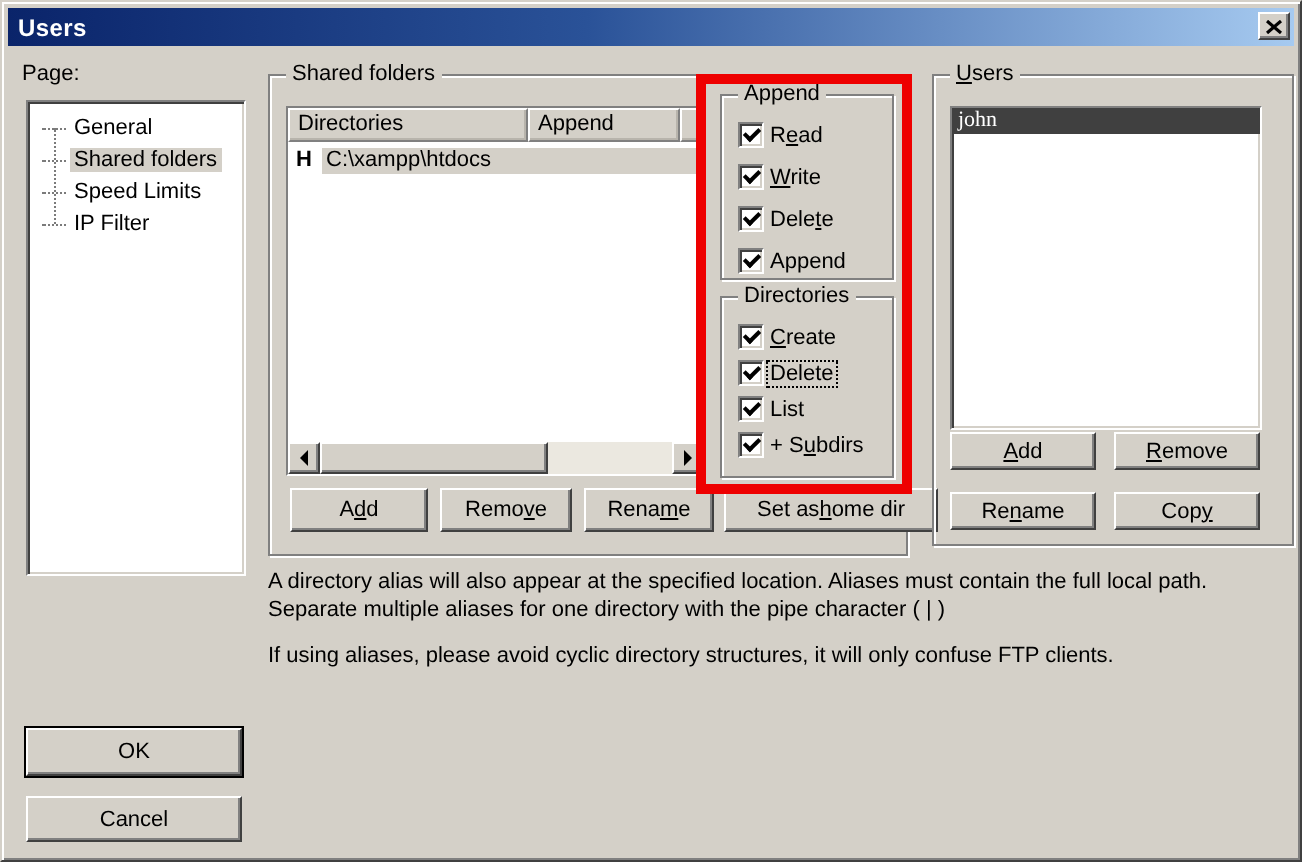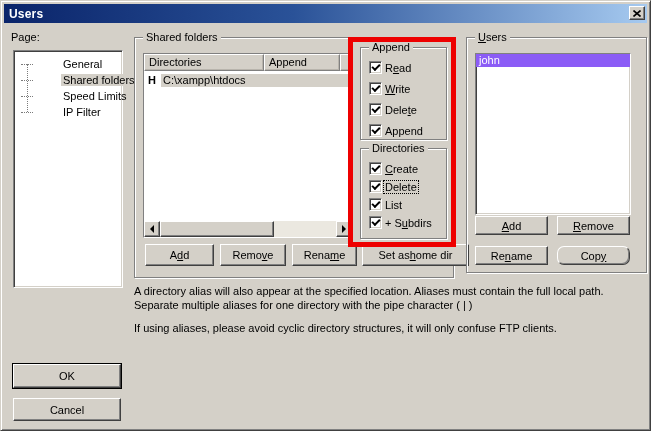--- a/index.html
+++ b/index.html
@@ -47,21 +47,21 @@
   }
   .group-label {
     position: absolute; top: -7px; left: 8px; background: #D4D0C8;
     padding: 0 3px; line-height: 13px; white-space: nowrap;
   }
 
   
   .page-label { position: absolute; left: 7px; top: 8px; }
   .page-tree { position: absolute; left: 9px; top: 27px; width: 110px; height: 238px; padding-top: 5px; }
   .tree-lines { position: absolute; left: 13px; top: 13px; height: 48px; border-left: 1px dotted #7b7b7b; }
-  .tree-item { display: flex; align-items: center; height: 16px; padding-left: 7px; cursor: default; gap: 26px; }
+  .tree-item { display: flex; align-items: center; height: 16px; padding-left: 7px; cursor: default; }
   .twig { width: 12px; border-top: 1px dotted #7b7b7b; margin-right: 2px; flex: none; }
   .ti-label { padding: 0 2px; white-space: nowrap; }
   .ti-label.selected { background: #D4D0C8; }
   .ok-btn { left: 9px; top: 341px; width: 108px; height: 24px; }
   .cancel-btn { left: 9px; top: 375px; width: 108px; height: 23px; }
 
   
   .sf-group { left: 130px; top: 14px; width: 320px; height: 241px; }
   .listview { position: absolute; left: 8px; top: 15px; width: 210px; height: 185px; display: flex; flex-direction: column; }
   .lv-header { display: flex; height: 17px; background: #D4D0C8; flex: none; }
@@ -107,25 +107,25 @@
     content: ""; position: absolute; left: 2px; top: 2px; width: 6px; height: 3px;
     border-left: 2px solid #000; border-bottom: 2px solid #000; transform: rotate(-45deg);
   }
   .perm-label { margin-left: 2px; white-space: nowrap; padding: 0 1px; }
   .perm-label.focused { outline: 1px dotted #000; }
 
   
   .users-group { left: 462px; top: 14px; width: 181px; height: 236px; }
   .users-listbox { position: absolute; left: 8px; top: 15px; width: 156px; height: 162px; overflow: hidden; }
   .lb-item { height: 13px; line-height: 13px; padding-left: 3px; cursor: default; }
-  .lb-item.selected { background: #8b5cf6; color: #fff; }
+  .lb-item.selected { background: #404040; color: #fff; font-family: Liberation Serif, serif; }
   .u-add { left: 8px; top: 178px; width: 73px; height: 19px; }
   .u-remove { left: 90px; top: 178px; width: 73px; height: 19px; }
   .u-rename { left: 8px; top: 208px; width: 73px; height: 19px; }
-  .u-copy { left: 90px; top: 208px; width: 73px; height: 19px; border-radius: 7px; }
+  .u-copy { left: 90px; top: 208px; width: 73px; height: 19px; }
 
   
   .notes { position: absolute; left: 130px; top: 261px; width: 490px; }
   .notes p { line-height: 14px; }
   .notes p + p { margin-top: 9px; }
 
   
   .annotation {
     position: absolute; left: 344px; top: 14px; width: 108px; height: 210px;
     border: 5px solid #EE0000; pointer-events: none; z-index: 50;

